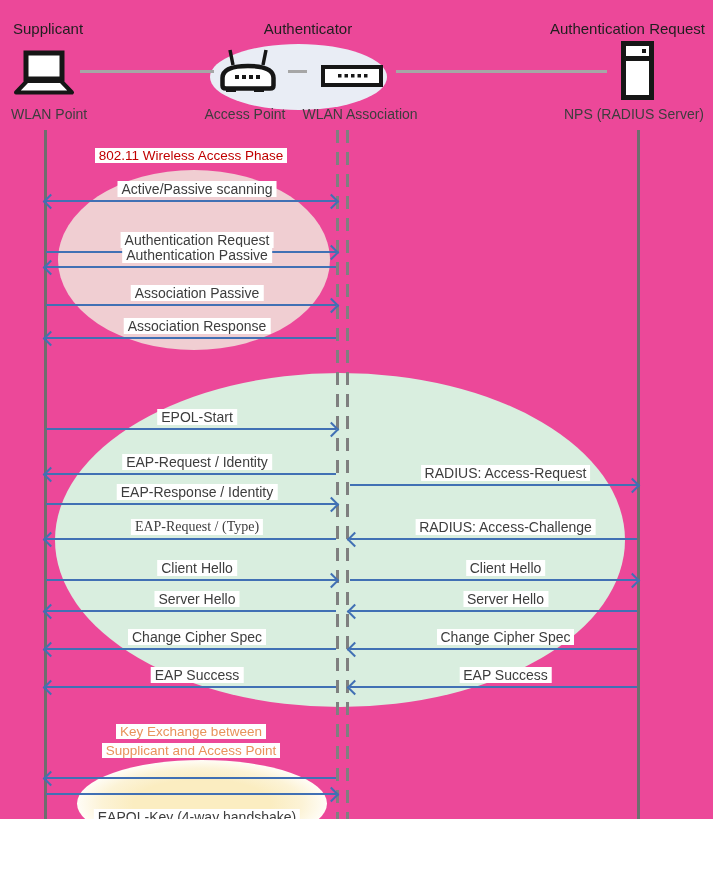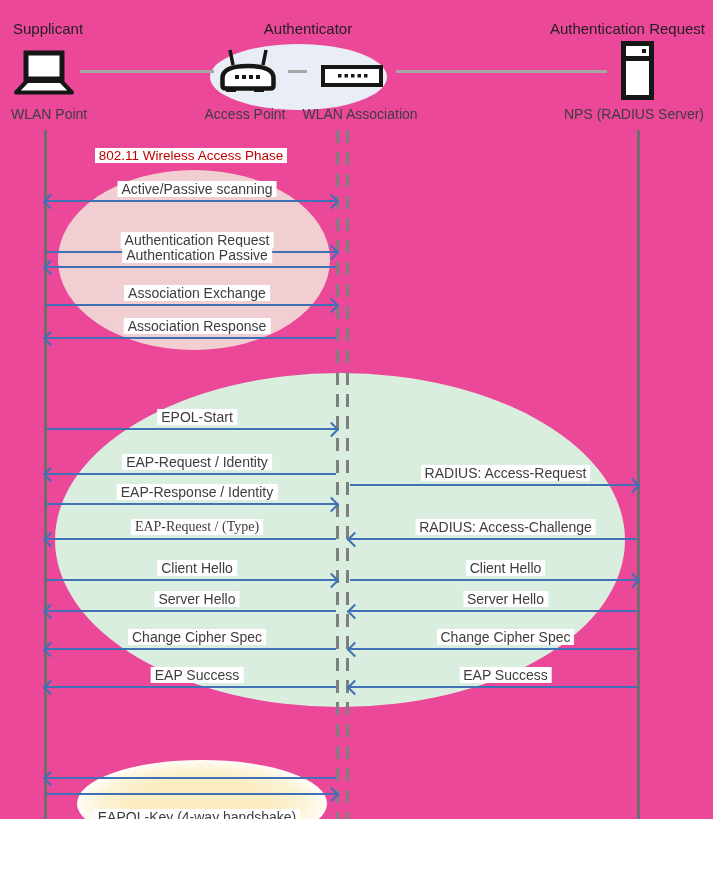--- a/index.html
+++ b/index.html
@@ -100,20 +100,24 @@
   <div class="ellipse" style="left:58px;top:170px;width:272px;height:180px;background:#F0CED2;"></div>
   <div class="ellipse" style="left:55px;top:373px;width:570px;height:334px;background:#D9EEDF;"></div>
   <div class="ellipse" style="left:77px;top:760px;width:250px;height:87px;background:radial-gradient(closest-side,#FBEDC1 55%,#FCF3D6 80%,#FFFDF7 100%);"></div>
 
   <div class="lifeline" style="left:44px;"></div>
   <div class="dashline" style="left:336px;"></div>
   <div class="dashline" style="left:346px;"></div>
   <div class="lifeline" style="left:637px;"></div>
 
   <div class="ptitle p1" style="top:147px;"><span>802.11 Wireless Access Phase</span></div>
+  <div class="ptitle p3" style="top:722px;">
+    <span>Key Exchange between</span><br>
+    <span>Supplicant and Access Point</span>
+  </div>
 
   <div class="msg sl" style="top:200px;">
     <span class="ml">Active/Passive scanning</span>
     <i class="ln">
         <u class="ah al"></u>
         <u class="ah ar"></u>
       </i>
   </div>
   <div class="msg sl" style="top:251px;">
     <span class="ml">Authentication Request</span>
@@ -121,21 +125,21 @@
         <u class="ah ar"></u>
       </i>
   </div>
   <div class="msg sl" style="top:266px;">
     <span class="ml">Authentication Passive</span>
     <i class="ln">
         <u class="ah al"></u>
       </i>
   </div>
   <div class="msg sl" style="top:304px;">
-    <span class="ml">Association Exchange</span>
+    <span class="ml">Association Passive</span>
     <i class="ln">
         <u class="ah ar"></u>
       </i>
   </div>
   <div class="msg sl" style="top:337px;">
     <span class="ml">Association Response</span>
     <i class="ln">
         <u class="ah al"></u>
       </i>
   </div>

